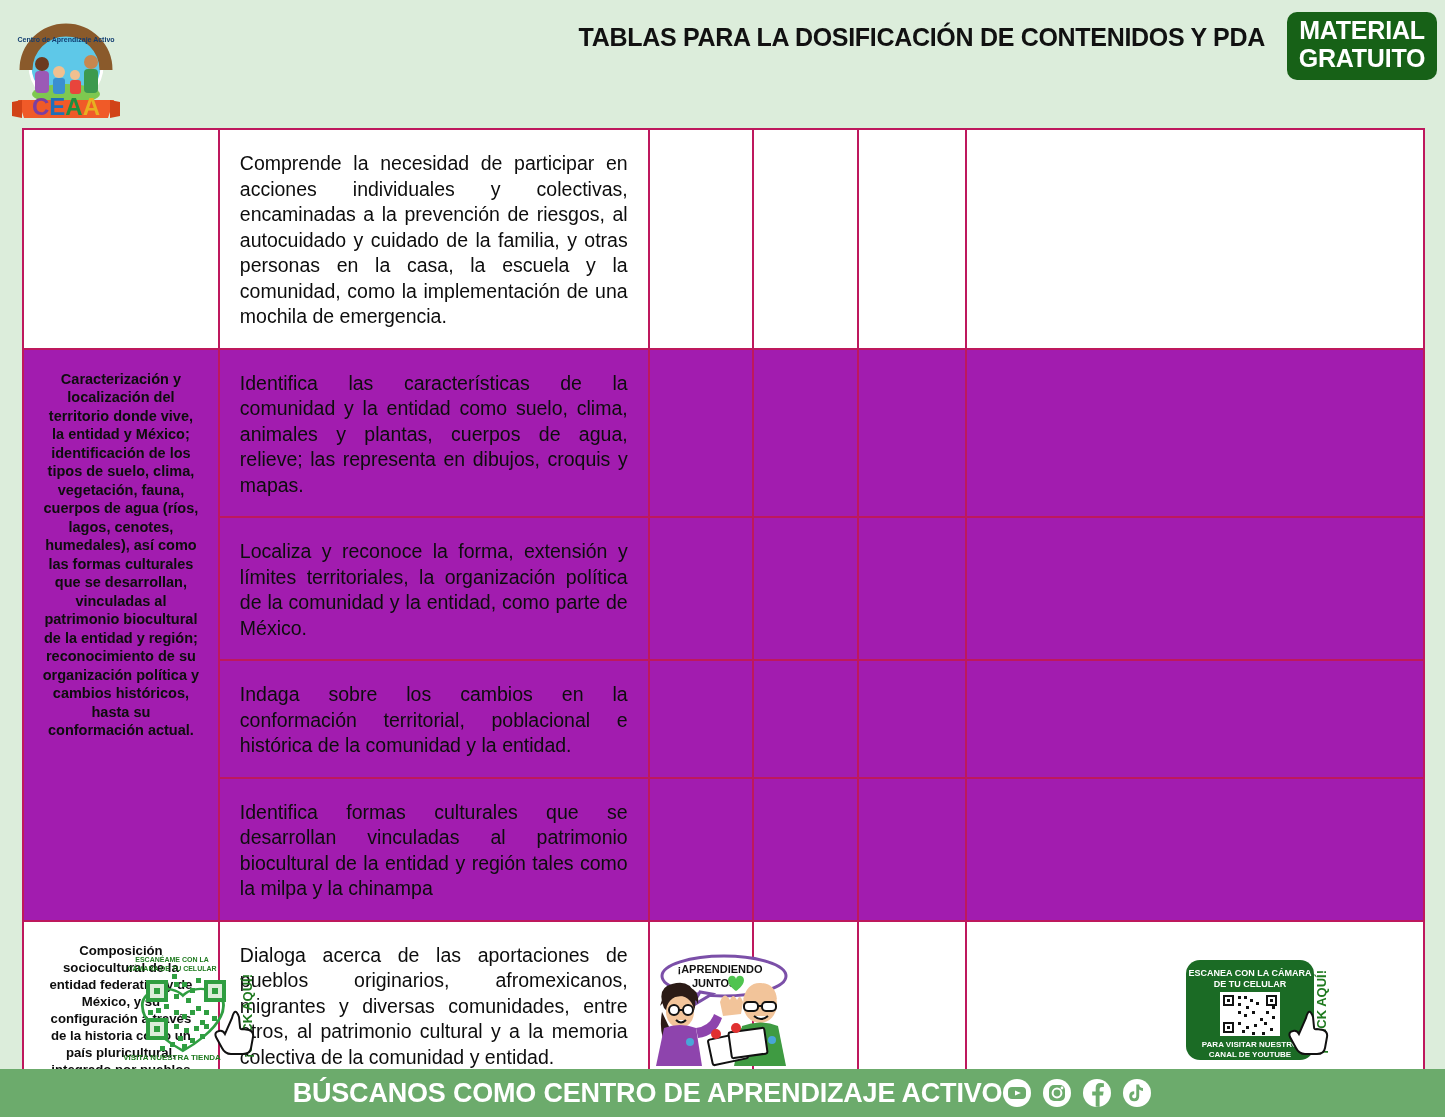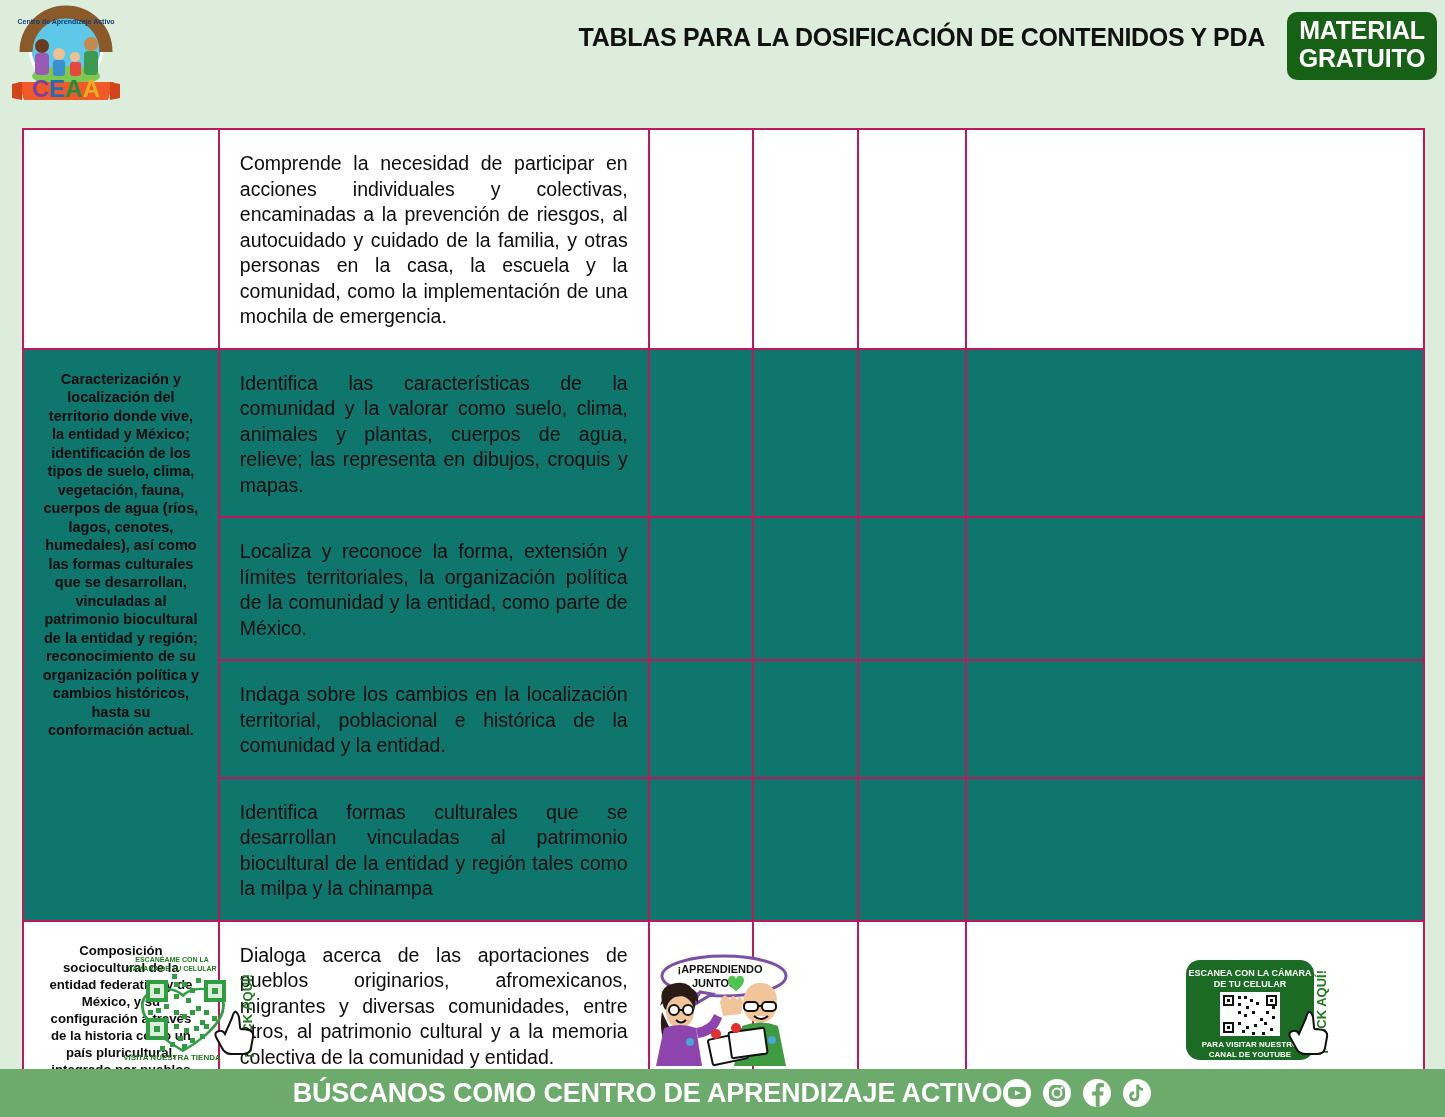--- a/index.html
+++ b/index.html
@@ -17,21 +17,21 @@
 
   
   .header {
     position: relative;
     height: 120px;
     width: 100%;
   }
   .logo {
     position: absolute;
     left: 12px;
-    top: 2px;
+    top: 20px;
     width: 108px;
     height: 100px;
   }
   .logo svg { display: block; }
 
   .title-block {
     position: absolute;
     left: 180px;
     right: 180px;
     top: 22px;
@@ -92,21 +92,21 @@
     padding: 12px;
   }
   .col-content  { width: 195px; }
   .col-pda      { width: 428px; }
   .col-n1       { width: 104px; }
   .col-n2       { width: 104px; }
   .col-n3       { width: 108px; }
   .col-wide     { width: 456px; }
 
   td.white { background: #ffffff; }
-  td.green { background: #0f766e; }
+  td.green { background: #a21caf; }
 
   .content-cell {
     padding: 8px 6px;
     text-align: center;
     font-weight: bold;
     font-size: 14.5px;
     line-height: 18.5px;
     color: #0d0d0d;
   }
   .content-cell.small {
@@ -244,41 +244,41 @@
         <td class="white"></td>
         <td class="white"></td>
         <td class="white"></td>
       </tr>
 
       <tr>
         <td class="green" rowspan="4">
           <div class="content-cell">Caracterización y localización del territorio donde vive, la entidad y México; identificación de los tipos de suelo, clima, vegetación, fauna, cuerpos de agua (ríos, lagos, cenotes, humedales), así como las formas culturales que se desarrollan, vinculadas al patrimonio biocultural de la entidad y región; reconocimiento de su organización política y cambios históricos, hasta su conformación actual.</div>
         </td>
         <td class="green">
-          <div class="pda-cell">Identifica las características de la comunidad y la valorar como suelo, clima, animales y plantas, cuerpos de agua, relieve; las representa en dibujos, croquis y mapas.</div>
+          <div class="pda-cell">Identifica las características de la comunidad y la entidad como suelo, clima, animales y plantas, cuerpos de agua, relieve; las representa en dibujos, croquis y mapas.</div>
         </td>
         <td class="green"></td>
         <td class="green"></td>
         <td class="green"></td>
         <td class="green"></td>
       </tr>
 
       <tr>
         <td class="green">
           <div class="pda-cell">Localiza y reconoce la forma, extensión y límites territoriales, la organización política de la comunidad y la entidad, como parte de México.</div>
         </td>
         <td class="green"></td>
         <td class="green"></td>
         <td class="green"></td>
         <td class="green"></td>
       </tr>
 
       <tr>
         <td class="green">
-          <div class="pda-cell">Indaga sobre los cambios en la localización territorial, poblacional e histórica de la comunidad y la entidad.</div>
+          <div class="pda-cell">Indaga sobre los cambios en la conformación territorial, poblacional e histórica de la comunidad y la entidad.</div>
         </td>
         <td class="green"></td>
         <td class="green"></td>
         <td class="green"></td>
         <td class="green"></td>
       </tr>
 
       <tr>
         <td class="green">
           <div class="pda-cell">Identifica formas culturales que se desarrollan vinculadas al patrimonio biocultural de la entidad y región tales como la milpa y la chinampa</div>

